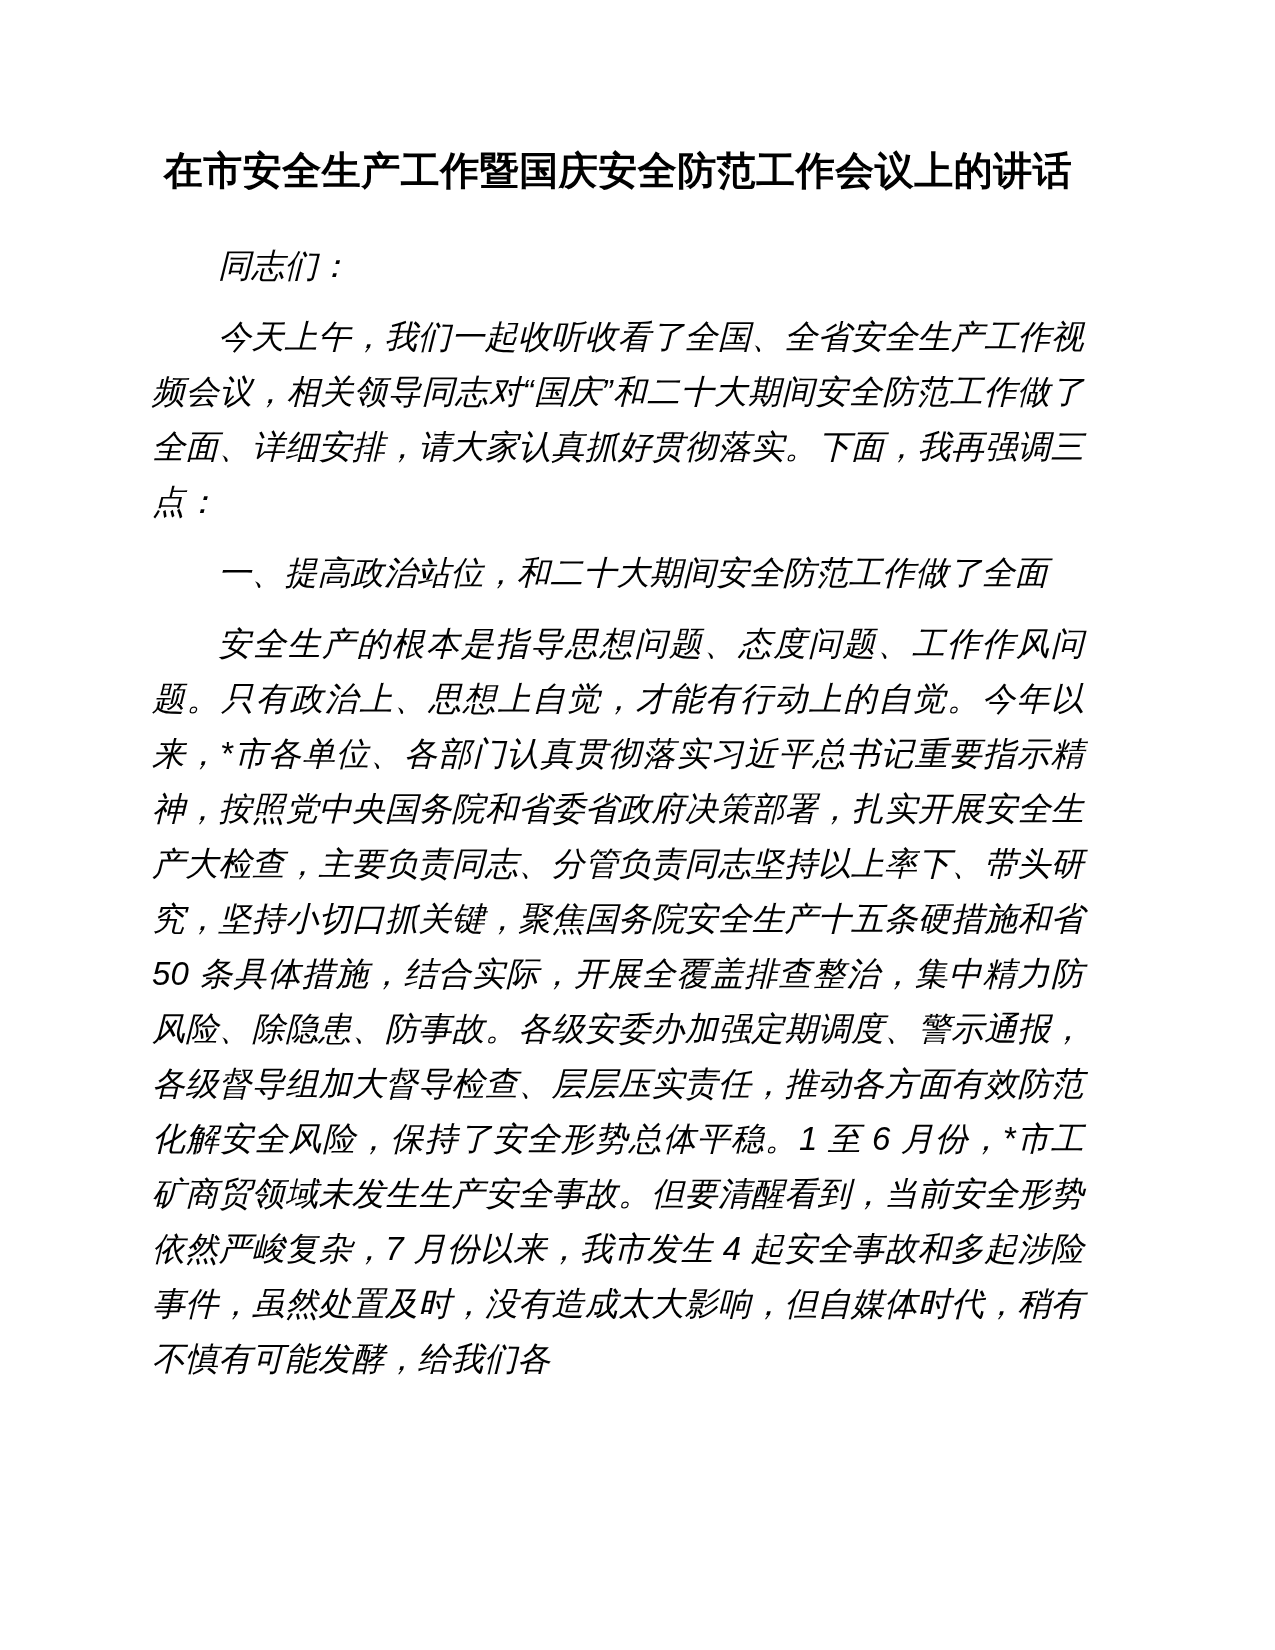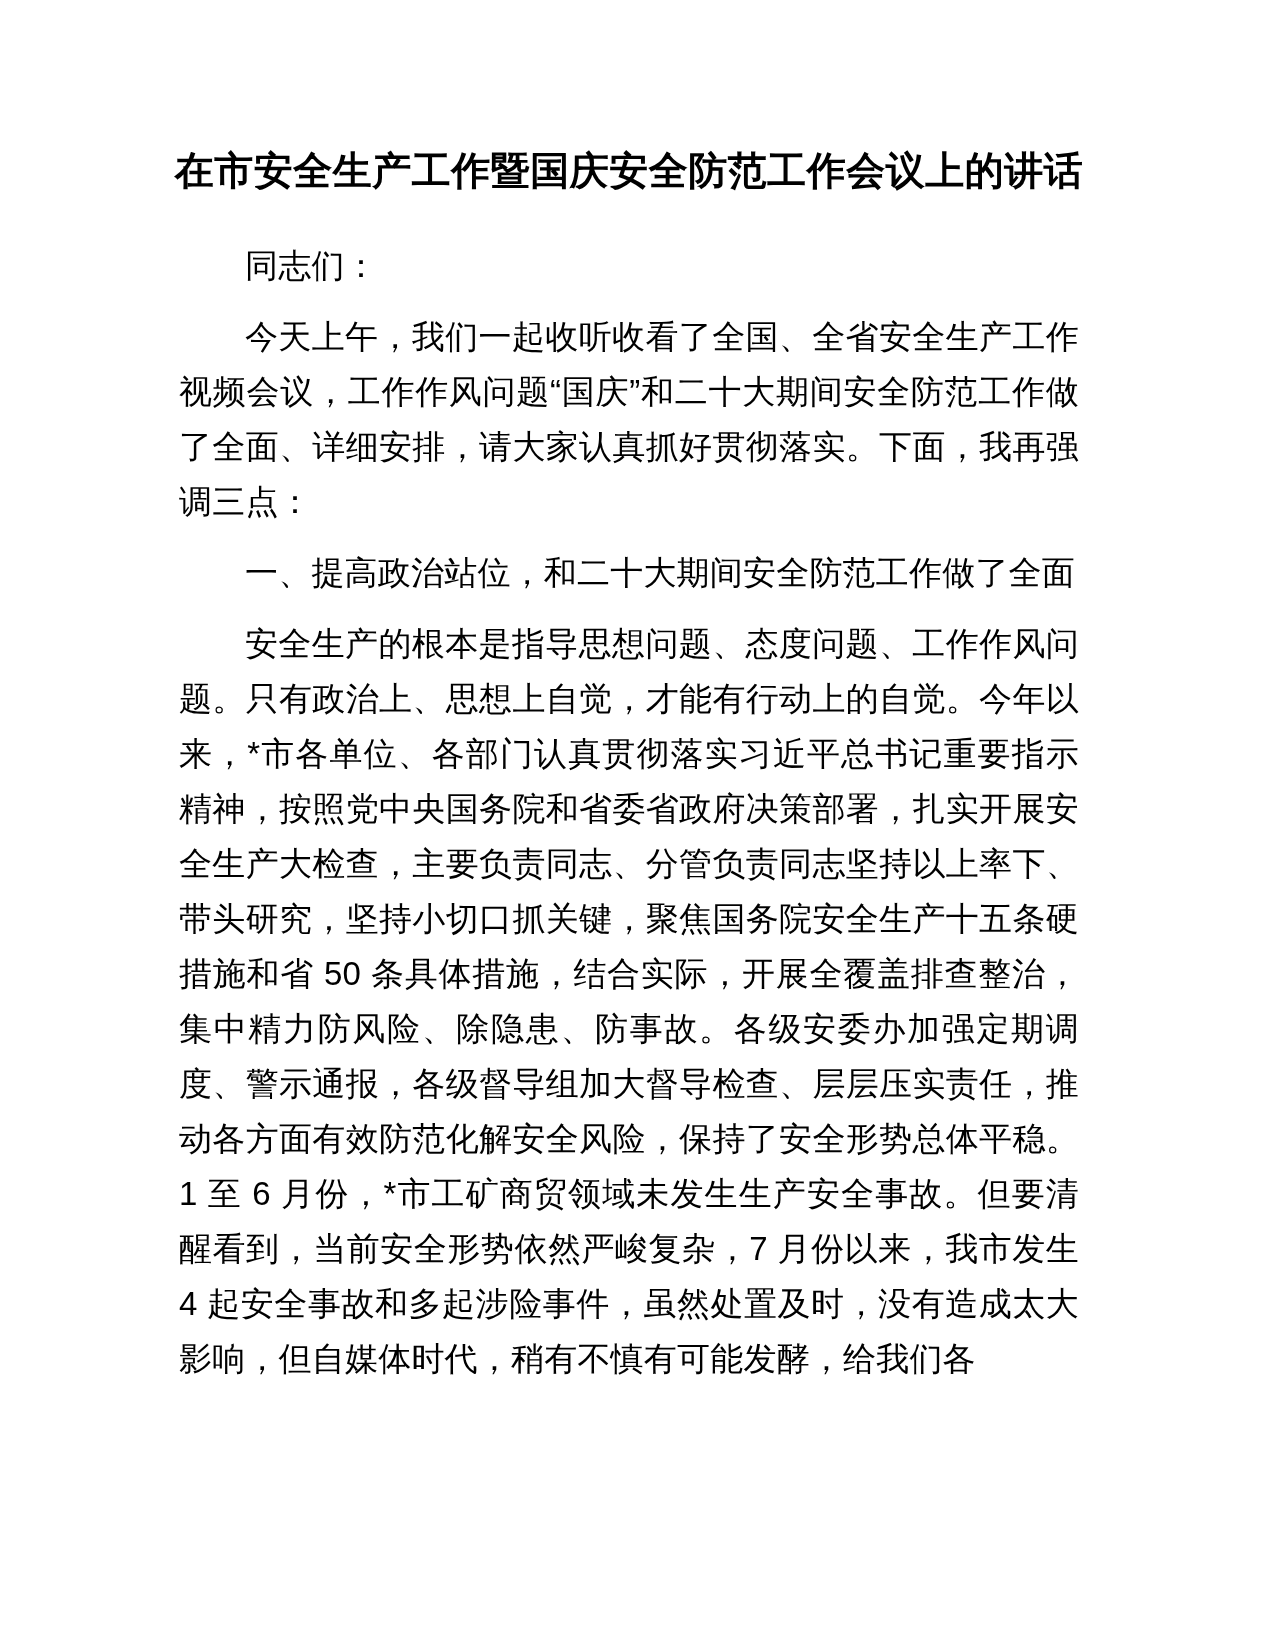--- a/index.html
+++ b/index.html
@@ -14,43 +14,44 @@
   .page {
     position: relative;
     width: 1275px;
     height: 1650px;
     background: #ffffff;
     overflow: hidden;
     box-sizing: border-box;
   }
   .content {
     position: absolute;
-    left: 163px;
+    left: 152px;
     top: 0;
     width: 932px;
   }
   .doc-title {
     font-size: 39px;
     font-weight: bold;
     line-height: 57px;
     text-align: center;
     margin: 0;
     padding-top: 142px;
     letter-spacing: 0.5px;
     word-break: break-all;
   }
   .para {
     font-size: 33px;
     line-height: 55px;
     text-align: justify;
     text-align-last: left;
     text-justify: inter-ideograph;
-    margin: 16px;
+    margin: 0;
     word-break: break-all;
     letter-spacing: 0.2px;
+    font-style: italic;
   }
   .para.indent {
     text-indent: 66px;
   }
   .para.salutation {
     margin-top: 39px;
   }
   .para.body-1 {
     margin-top: 16px;
   }
@@ -64,20 +65,20 @@
 </head>
 <body>
 
 <div class="page">
   <div class="content">
 
     <h1 class="doc-title">在市安全生产工作暨国庆安全防范工作会议上的讲话</h1>
 
     <p class="para indent salutation">同志们：</p>
 
-    <p class="para indent body-1">今天上午，我们一起收听收看了全国、全省安全生产工作视频会议，工作作风问题“国庆”和二十大期间安全防范工作做了全面、详细安排，请大家认真抓好贯彻落实。下面，我再强调三点：</p>
+    <p class="para indent body-1">今天上午，我们一起收听收看了全国、全省安全生产工作视频会议，相关领导同志对“国庆”和二十大期间安全防范工作做了全面、详细安排，请大家认真抓好贯彻落实。下面，我再强调三点：</p>
 
     <p class="para indent heading-1">一、提高政治站位，和二十大期间安全防范工作做了全面</p>
 
     <p class="para indent body-2">安全生产的根本是指导思想问题、态度问题、工作作风问题。只有政治上、思想上自觉，才能有行动上的自觉。今年以来，*市各单位、各部门认真贯彻落实习近平总书记重要指示精神，按照党中央国务院和省委省政府决策部署，扎实开展安全生产大检查，主要负责同志、分管负责同志坚持以上率下、带头研究，坚持小切口抓关键，聚焦国务院安全生产十五条硬措施和省 50 条具体措施，结合实际，开展全覆盖排查整治，集中精力防风险、除隐患、防事故。各级安委办加强定期调度、警示通报，各级督导组加大督导检查、层层压实责任，推动各方面有效防范化解安全风险，保持了安全形势总体平稳。1 至 6 月份，*市工矿商贸领域未发生生产安全事故。但要清醒看到，当前安全形势依然严峻复杂，7 月份以来，我市发生 4 起安全事故和多起涉险事件，虽然处置及时，没有造成太大影响，但自媒体时代，稍有不慎有可能发酵，给我们各</p>
 
   </div>
 </div>
 
 </body></html>

